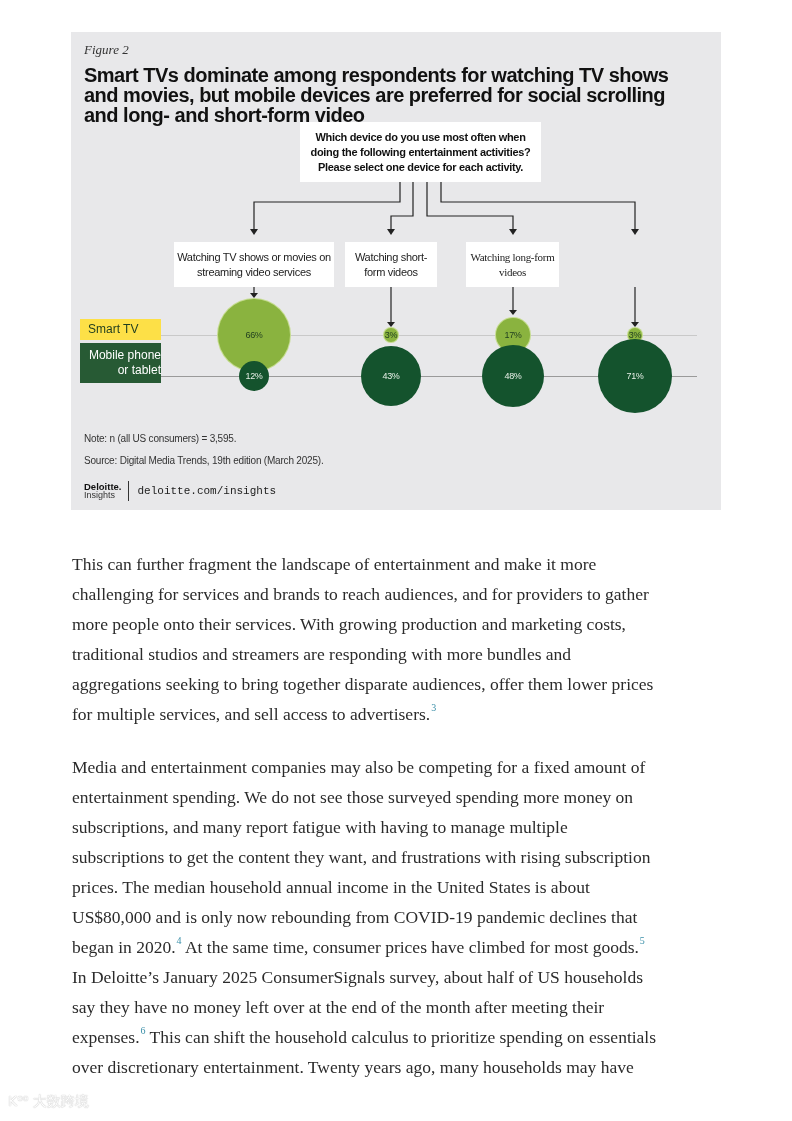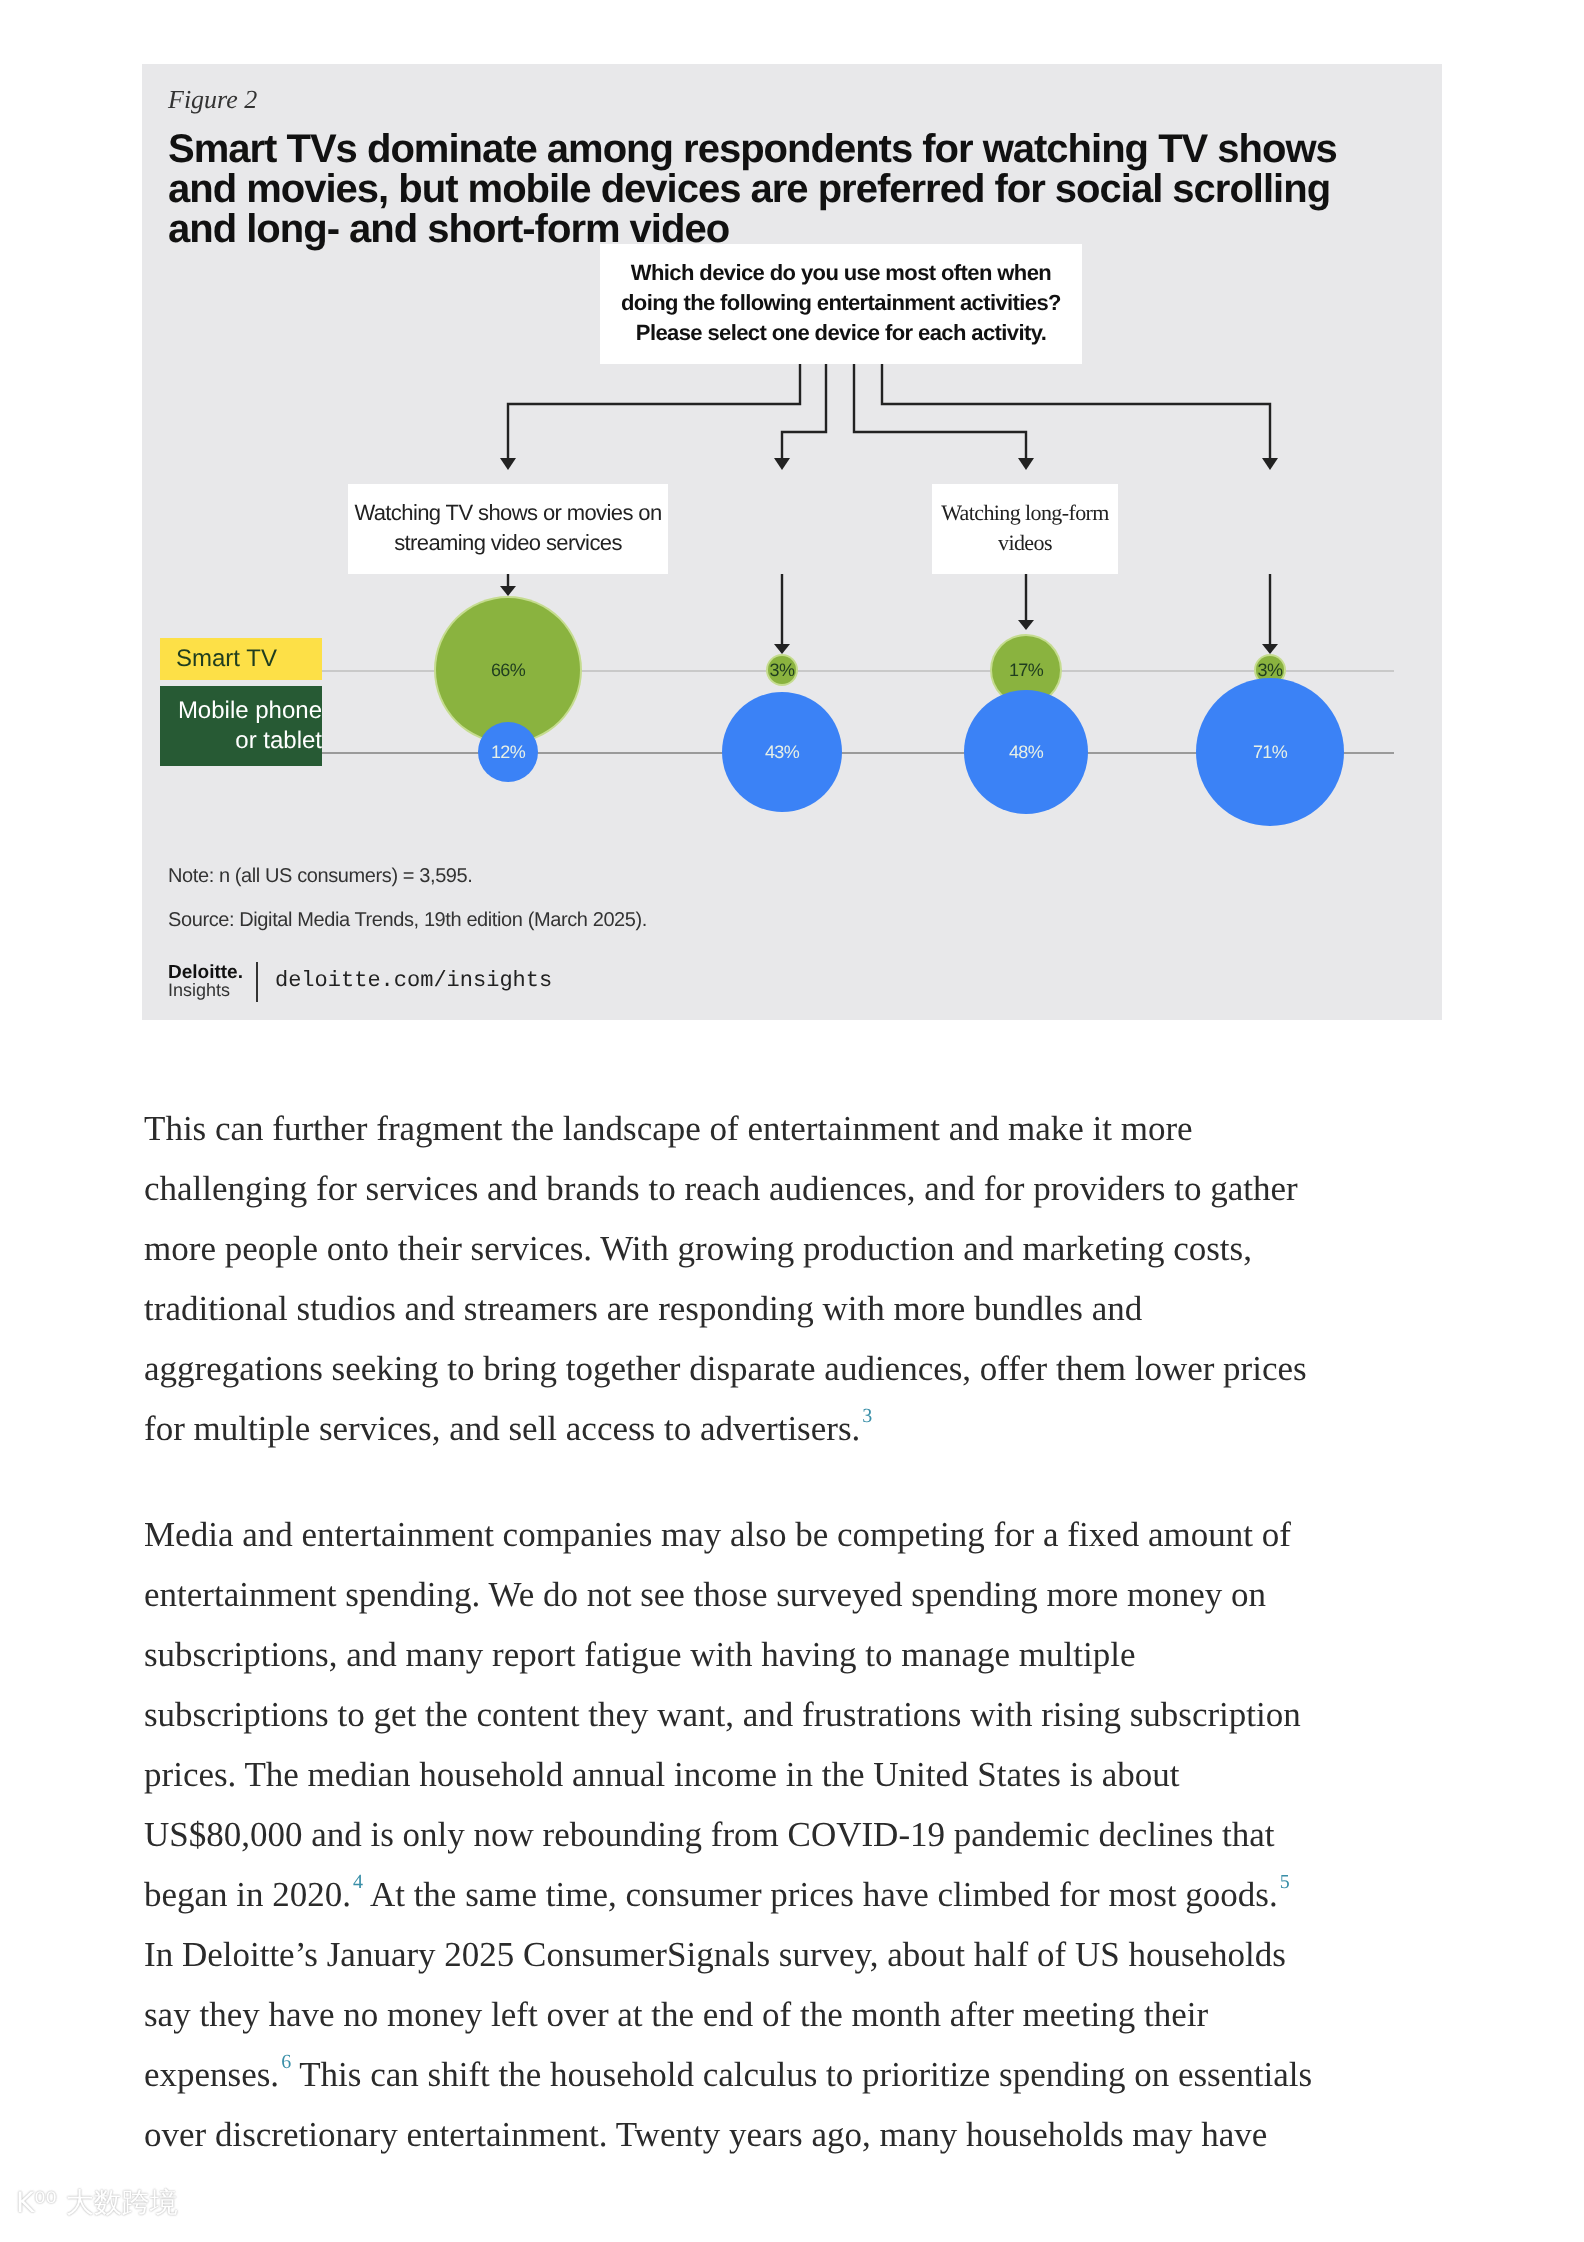--- a/index.html
+++ b/index.html
@@ -40,21 +40,21 @@
   .rowlabel.mob { top: 311px; height: 40px; background: #275a34; color: #ffffff; text-align: right; }
   .rowline { position: absolute; left: 90px; width: 536px; height: 1px; }
   .rowline.tv { top: 303px; background: #c9c9c9; }
   .rowline.mob { top: 344px; background: #9a9a9a; }
   .bubble {
     position: absolute; border-radius: 50%;
     display: flex; align-items: center; justify-content: center;
     font-family: "Liberation Sans", sans-serif; font-size: 9px; letter-spacing: -0.3px;
   }
   .bubble.tv { background: #8ab33f; color: #1f3d1f; box-shadow: 0 0 0 1px #c5dc8f; }
-  .bubble.mob { background: #3b82f6; color: #e6efe6; }
+  .bubble.mob { background: #14532d; color: #e6efe6; }
   .note, .source {
     position: absolute; left: 13px;
     font-family: "Liberation Sans", sans-serif; font-size: 10px; color: #333; letter-spacing: -0.2px;
   }
   .note { top: 401px; }
   .source { top: 423px; }
   .brand { position: absolute; left: 13px; top: 449px; display: flex; align-items: center; }
   .brand-logo { font-family: "Liberation Sans", sans-serif; line-height: 9px; }
   .brand-logo .b1 { font-weight: bold; font-size: 9.5px; color: #111; display: block; }
   .brand-logo .b2 { font-size: 9px; color: #333; display: block; }
@@ -101,20 +101,21 @@
       <polygon points="179,261 187,261 183,266"></polygon>
       <polygon points="316,290 324,290 320,295"></polygon>
       <polygon points="438,278 446,278 442,283"></polygon>
       <polygon points="560,290 568,290 564,295"></polygon>
     </g>
   </svg>
 
   <div class="qbox">Which device do you use most often when doing the following entertainment activities? Please select one device for each activity.</div>
 
   <div class="catbox" style="left:103px;width:160px;">Watching TV shows or movies on streaming video services</div>
+  <div class="catbox" style="left:274px;width:92px;">Watching short-form videos</div>
   <div class="catbox" style="left:395px;width:93px;font-family:Liberation Serif, serif;">Watching long-form videos</div>
 
   <div class="rowline tv"></div>
   <div class="rowline mob"></div>
   <div class="rowlabel tv">Smart TV</div>
   <div class="rowlabel mob">Mobile phone or tablet</div>
 
   <div class="bubble tv" style="left:147px;top:267px;width:72px;height:72px;">66%</div>
   <div class="bubble tv" style="left:313px;top:296px;width:14px;height:14px;">3%</div>
   <div class="bubble tv" style="left:425px;top:286px;width:34px;height:34px;">17%</div>

